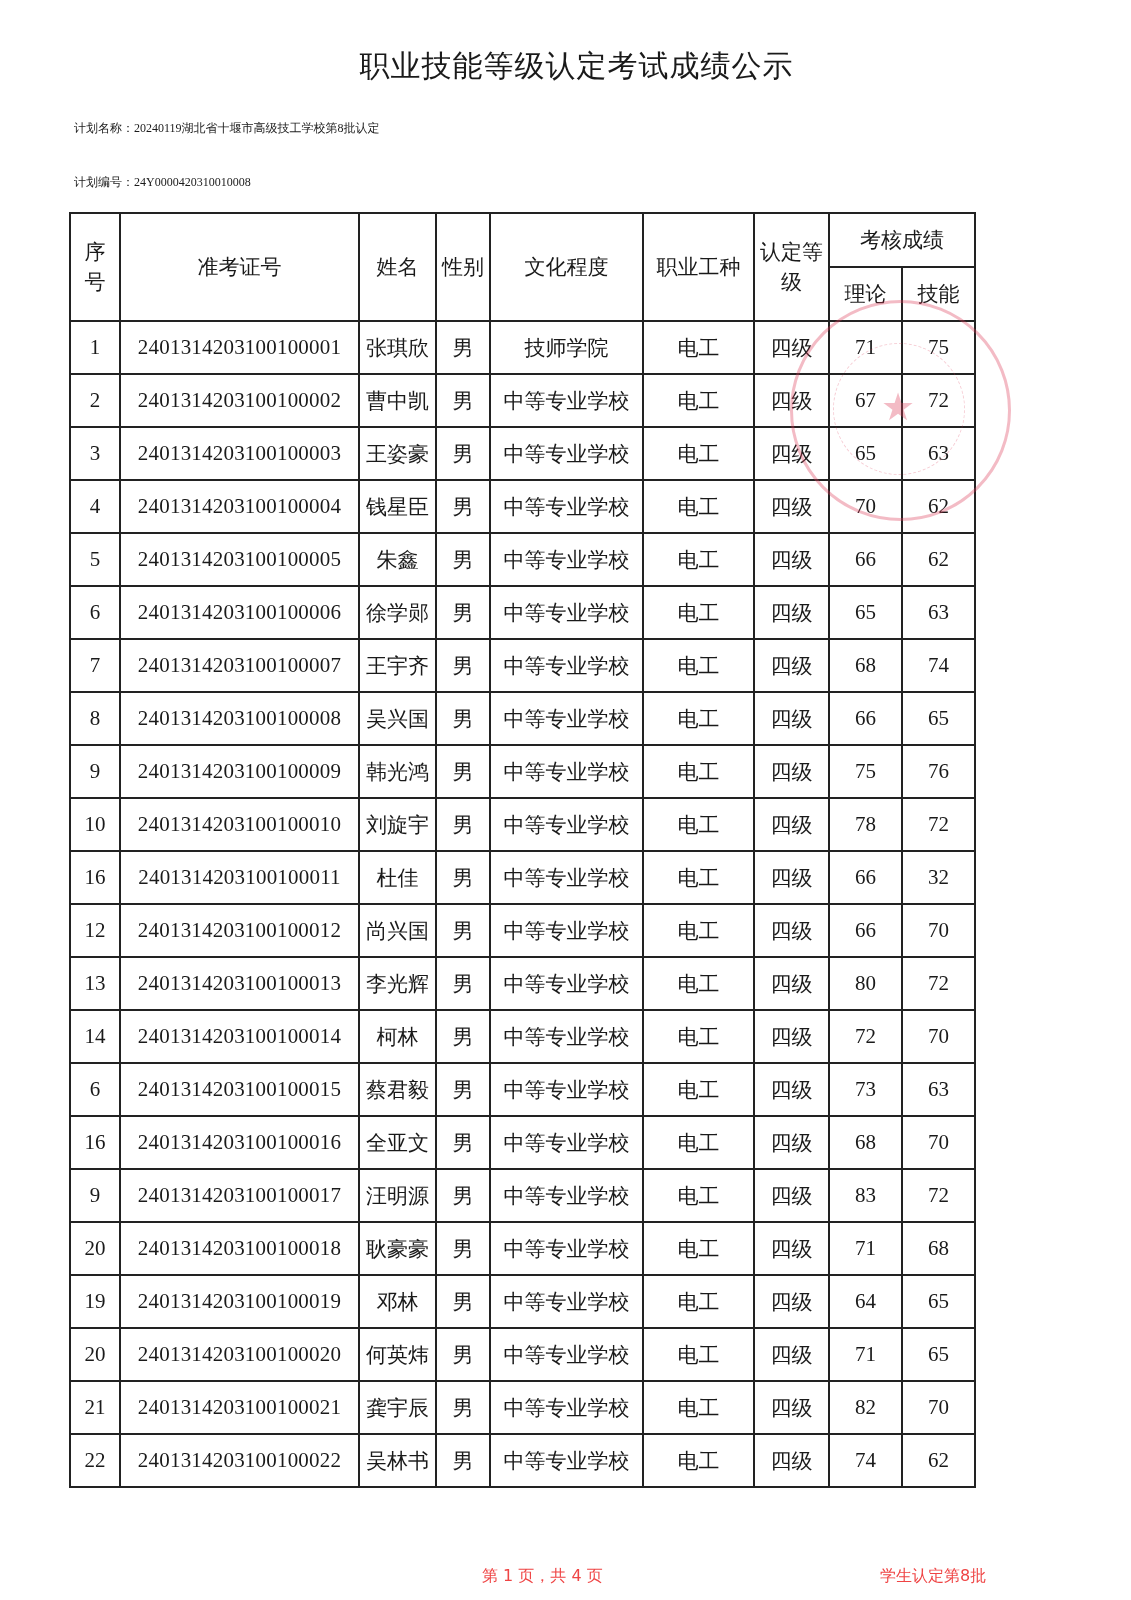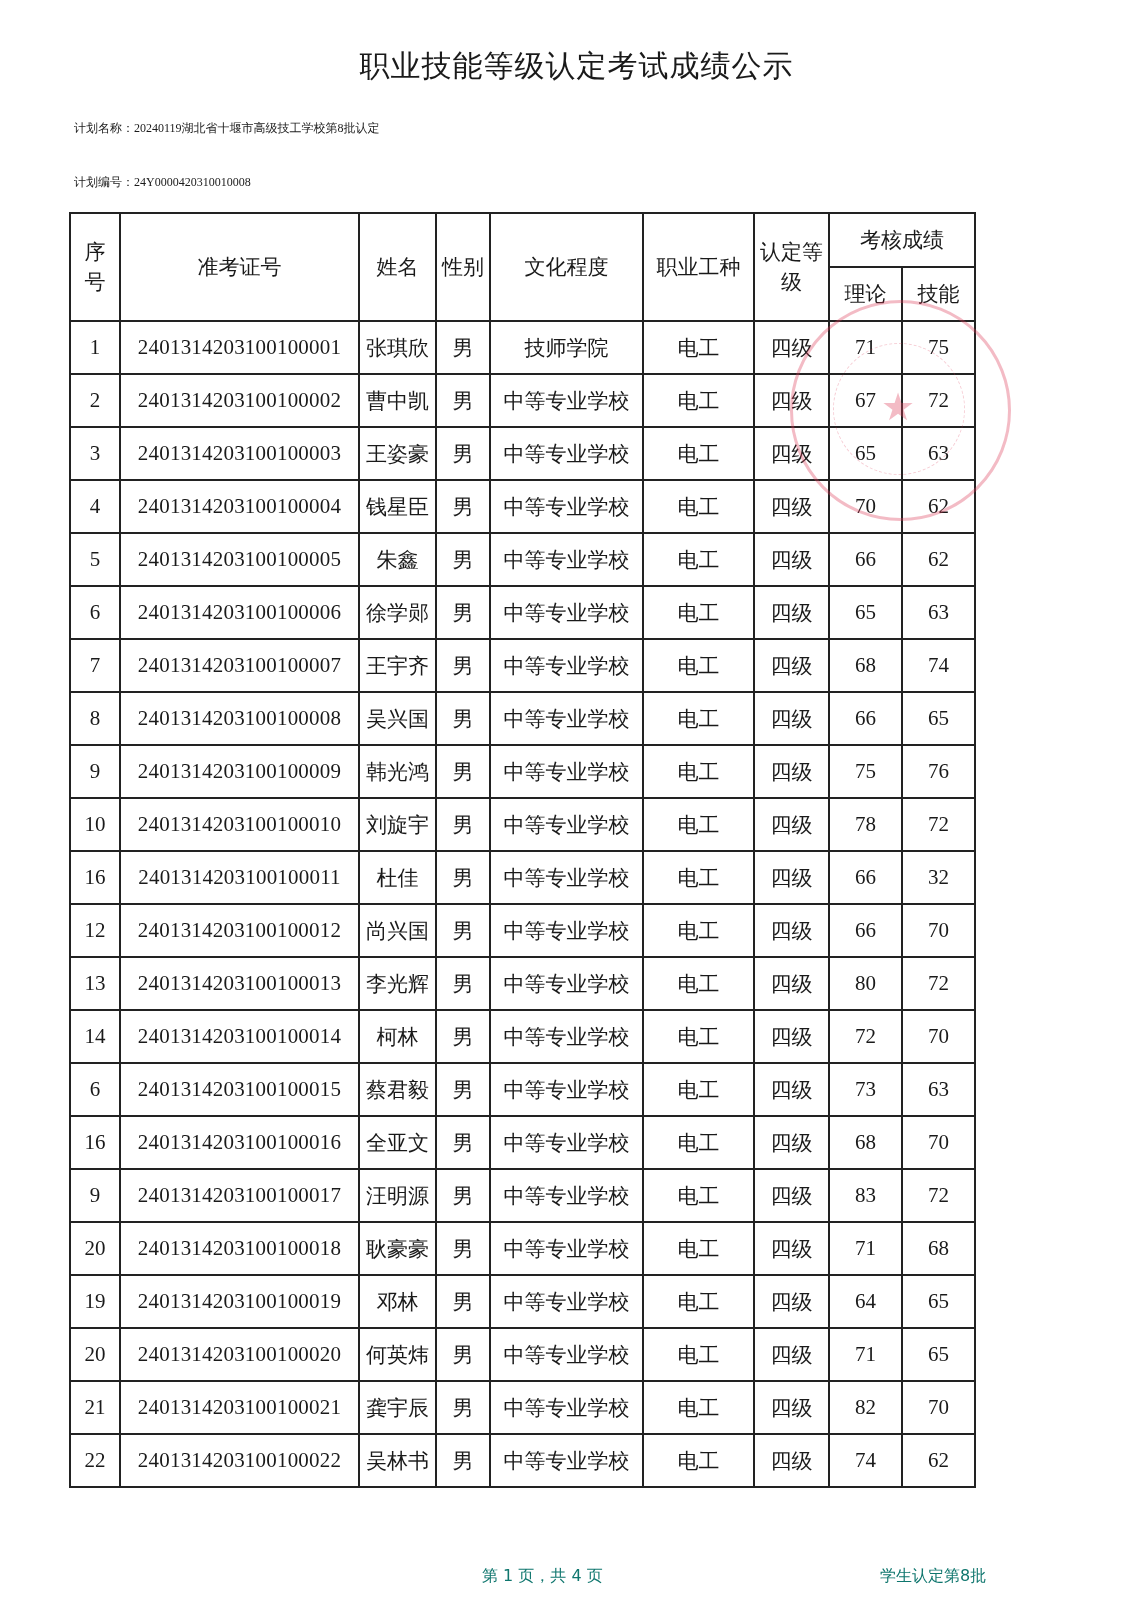--- a/index.html
+++ b/index.html
@@ -52,21 +52,21 @@
     position: absolute; left: 40px; top: 40px; width: 130px; height: 130px;
     border-radius: 50%; border: 1px dashed rgba(220, 60, 90, 0.25);
   }
   .stamp-star {
     position: absolute; left: 88px; top: 82px; font-size: 38px;
     color: rgba(220, 60, 90, 0.35);
   }
 
   .footer {
     position: absolute; top: 1566px; font-size: 16px;
-    font-family: "DejaVu Sans", "Liberation Sans", sans-serif; color: #0f766e;
+    font-family: "DejaVu Sans", "Liberation Sans", sans-serif; color: #ef4444;
   }
   .footer-page { left: 482px; }
   .footer-batch { left: 880px; }
 </style>
 </head>
 <body>
 
 <div class="title">职业技能等级认定考试成绩公示</div>
 
 <div class="meta meta-name">

